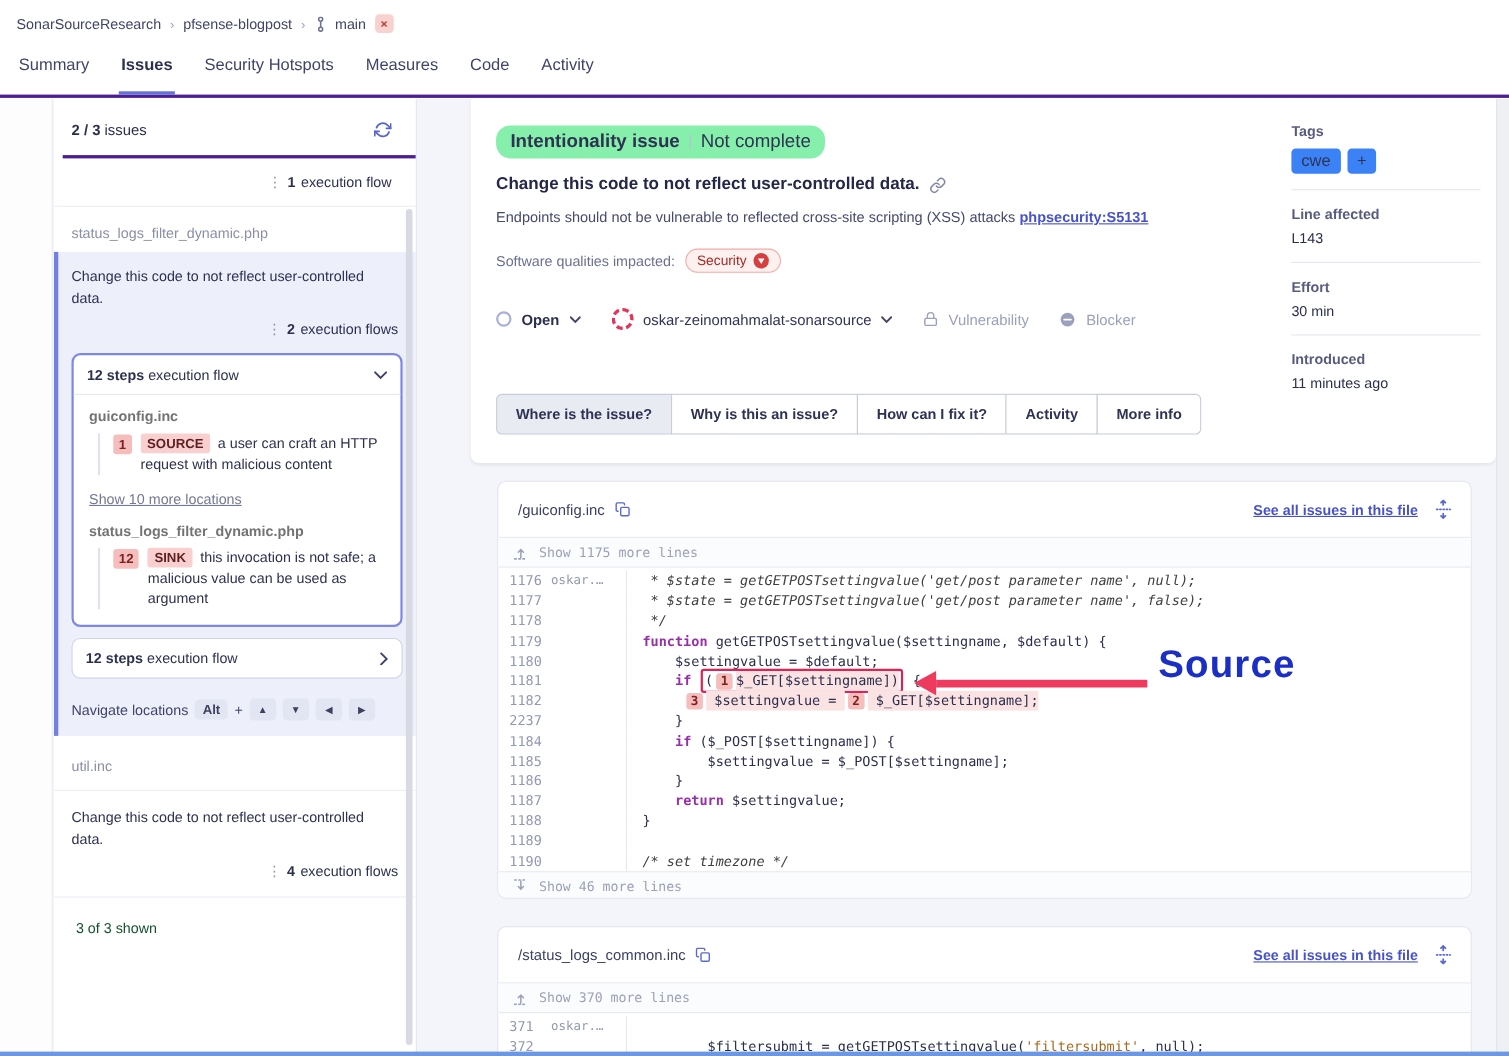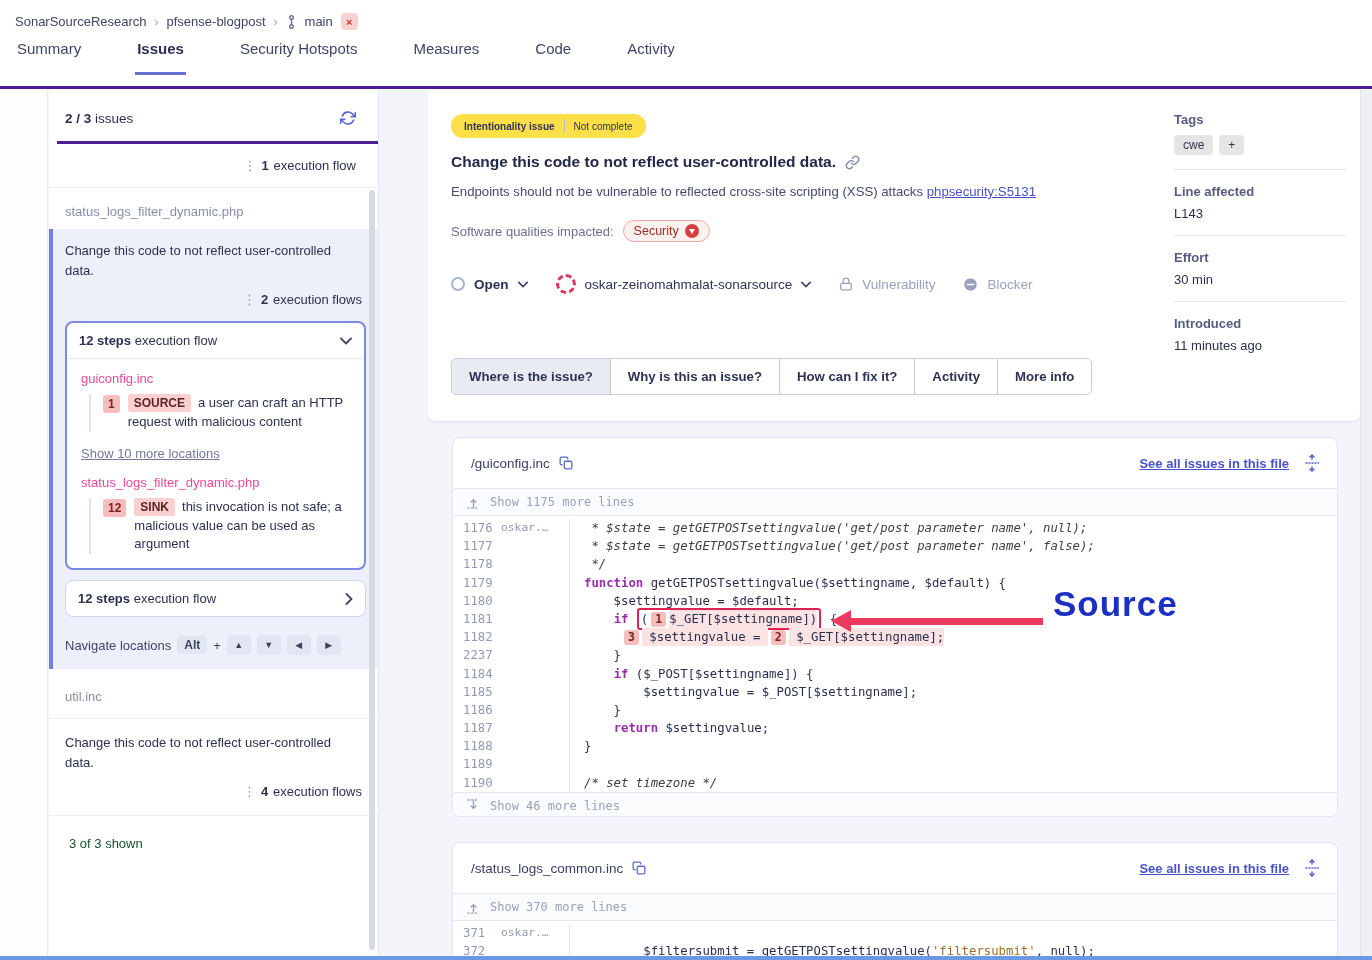--- a/index.html
+++ b/index.html
@@ -6,21 +6,21 @@
   body{width:1372px;height:960px;overflow:hidden;background:#fff;
        font-family:"Liberation Sans",sans-serif;color:#2b2f4e}
   .page{position:relative;width:1372px;height:960px;overflow:hidden}
 
   
   .top{position:absolute;top:0;left:0;right:0;height:89px;background:#fff;border-bottom:3px solid #4c1d95;z-index:5}
   .breadcrumb{position:absolute;top:13px;left:15px;display:flex;align-items:center;gap:8px;font-size:13px;color:#3f4468}
   .crumb-sep{color:#9ba0b8;font-size:12px}
   .close-badge{width:17px;height:17px;background:#f7d2ce;color:#c13a32;border-radius:4px;
                font-size:11px;font-weight:bold;display:flex;align-items:center;justify-content:center;cursor:pointer}
-  .nav{position:absolute;left:15px;bottom:11px;display:flex;gap:52px}
+  .nav{position:absolute;left:15px;bottom:0;display:flex;gap:25px}
   .nav-tab{font-size:15px;color:#3f4468;padding:8px 2px 15px;cursor:pointer;border-bottom:3px solid transparent}
   .nav-tab.active{font-weight:700;color:#2b2f52;border-bottom-color:#6470d4}
 
   
   .content{position:absolute;top:90px;left:0;right:0;bottom:0;background:#f4f5fa}
   .rail{position:absolute;left:0;top:0;bottom:0;width:48px;background:#fdfdfe;border-right:1px solid #e8eaf2}
   .scroll-track{position:absolute;right:0;top:0;bottom:0;width:12px;background:#eff0f4;border-left:1px solid #e3e4ea}
 
   
   .sidebar{position:absolute;left:49px;top:0;bottom:0;width:330px;background:#fff;border-right:1px solid #e4e6f0;
@@ -29,21 +29,21 @@
   .sb-head{padding:20px 22px 15px 8px;margin-left:8px;border-bottom:3px solid #4c1d95;display:flex;justify-content:space-between;align-items:center;font-size:13.5px}
   .sb-flowrow{padding:14px 22px;border-bottom:1px solid #eceef5;display:flex;justify-content:flex-end;align-items:center;gap:5px;color:#2c3150}
   .dots{color:#8b90ad;font-size:13px}
   .sb-file{padding:16px 16px 10px;color:#8a8fa8}
   .sb-selected{background:#edeffb;border-left:4px solid #7380e2;padding-bottom:4px}
   .sel-msg{padding:12px 16px 4px 12px;color:#2c3150;line-height:1.5}
   .sel-flows{display:flex;justify-content:flex-end;align-items:center;gap:5px;padding:8px 16px 6px;color:#2c3150}
   .flow-panel{margin:8px 12px;background:#fff;border:2px solid #7d88e4;border-radius:8px}
   .fp-head{padding:10px 12px;border-bottom:1px solid #e6e8f2;display:flex;justify-content:space-between;align-items:center;color:#2c3150;cursor:pointer}
   .fp-body{padding:12px 14px 14px}
-  .fp-file{font-weight:400;color:#ec4899;margin-bottom:8px}
+  .fp-file{font-weight:700;color:#737373;margin-bottom:8px}
   .fp-steps{margin-left:8px;border-left:2px solid #dfe2ef;padding-left:12px;margin-bottom:10px}
   .fp-step{display:flex;align-items:flex-start;line-height:1.45;color:#2c3150}
   .stepnum{background:#f6bdbd;color:#7c2020;font-weight:700;border-radius:3px;padding:0 5px;font-size:12px;
            line-height:18px;flex:none;margin-right:8px;margin-top:1px}
   .steptag{background:#f9cfcf;color:#5d1f1f;font-weight:700;border-radius:3px;padding:0 6px;margin-right:7px;
            font-size:12px;line-height:18px;display:inline-block}
   .fp-more{display:inline-block;color:#737896;text-decoration:underline;margin:4px 0 14px;cursor:pointer}
   .flow-collapsed{margin:10px 12px;background:#fff;border:1px solid #ced3ea;border-radius:8px;padding:10px 12px;
                   display:flex;justify-content:space-between;align-items:center;color:#2c3150;cursor:pointer}
   .sb-nav{padding:8px 16px 10px 12px;display:flex;gap:6px;align-items:center;color:#3f4468}
@@ -54,27 +54,27 @@
   .sb-issue3{padding:14px 16px 16px;border-bottom:1px solid #eceef5}
   .sb-issue3 .msg{color:#2c3150;line-height:1.5}
   .sb-issue3 .flows{display:flex;justify-content:flex-end;align-items:center;gap:5px;margin-top:12px;color:#2c3150}
   .sb-foot{padding:20px;text-align:left;color:#14532d}
 
   
   .workspace{position:absolute;left:380px;top:0;right:12px;bottom:0}
   .main-band{position:absolute;left:48px;top:0;right:0;height:332px;background:#fff;
              border-bottom:1px solid #e6e8f1;border-radius:0 0 8px 8px;box-shadow:0 1px 2px rgba(40,45,80,.05)}
   .band-left{position:absolute;left:23px;top:24px;width:700px}
-  .itype-badge{display:inline-flex;align-items:center;gap:9px;background:#fde047;border-radius:13px;
-               padding:5px 13px;font-size:10px;color:#2f3352}
+  .itype-badge{display:inline-flex;align-items:center;gap:9px;background:#86efac;border-radius:13px;
+               padding:5px 13px;font-size:17px;color:#2f3352}
   .itype-badge b{font-weight:700}
   .itype-div{width:1px;height:14px;background:#b9bed1}
   .issue-title{margin-top:15px;font-size:15.5px;font-weight:700;color:#232749;display:flex;align-items:center;gap:9px}
   .issue-desc{margin-top:13px;font-size:13.2px;color:#454a6e}
-  .rule-link{color:#4752c8;font-weight:400;text-decoration:underline;cursor:pointer}
+  .rule-link{color:#4752c8;font-weight:700;text-decoration:underline;cursor:pointer}
   .qualities{margin-top:21px;display:flex;align-items:center;gap:9px;color:#6b7092;font-size:13px}
   .sec-pill{display:inline-flex;align-items:center;gap:6px;border:1px solid #f2a9a6;background:#fdf1f0;
             color:#a42a24;border-radius:13px;padding:3px 10px;font-size:12.5px;cursor:pointer}
   .blocker-dot{width:14px;height:14px;border-radius:50%;background:#d63f3f;display:flex;align-items:center;justify-content:center}
   .blocker-dot::after{content:"";width:0;height:0;border-left:3px solid transparent;border-right:3px solid transparent;border-top:5px solid #fff}
   .status-row{margin-top:32px;display:flex;align-items:center;gap:9px;font-size:13.5px}
   .open-circ{width:14px;height:14px;border:2px solid #aab1d8;border-radius:50%;flex:none}
   .bold-dark{font-weight:700;color:#2b2f52}
   .gap{width:10px}
   .avatar{width:20px;height:20px;border-radius:50%;border:3px dashed #e0355c;flex:none}
@@ -85,21 +85,21 @@
         margin-left:-1px;cursor:pointer;white-space:nowrap}
   .qtab:first-child{border-radius:5px 0 0 5px;margin-left:0}
   .qtab:last-child{border-radius:0 5px 5px 0}
   .qtab.active{background:#e9ebf3}
 
   .details{position:absolute;right:14px;top:22px;width:172px;font-size:13px}
   .d-title{color:#575c7e;font-weight:700}
   .d-val{margin-top:7px;color:#2b2f4e}
   .details hr{border:none;border-top:1px solid #e4e7f1;margin:14px 0}
   .chips{margin-top:8px;display:flex;gap:6px}
-  .chip{background:#e5e5e5;border-radius:4px;padding:3px 9px;font-size:12px;color:#2f3352;cursor:pointer}
+  .chip{background:#3b82f6;border-radius:4px;padding:3px 9px;font-size:15px;color:#2f3352;cursor:pointer}
 
   
   .code-card{position:absolute;left:72px;right:22px;background:#fff;border:1px solid #e2e4ee;border-radius:8px;overflow:hidden}
   #code1{top:347px;height:380px}
   #code2{top:752px;height:212px}
   .cc-head{display:flex;justify-content:space-between;align-items:center;padding:16px 18px}
   .cc-file{font-size:13.5px;color:#3a3f63;display:flex;gap:9px;align-items:center}
   .cc-right{display:flex;gap:16px;align-items:center}
   .cc-link{font-size:13px;font-weight:700;color:#4752c8;text-decoration:underline;cursor:pointer}
   .cc-bar{display:flex;gap:10px;align-items:center;padding:6px 14px;border-top:1px solid #e8eaf2;border-bottom:1px solid #e8eaf2;

